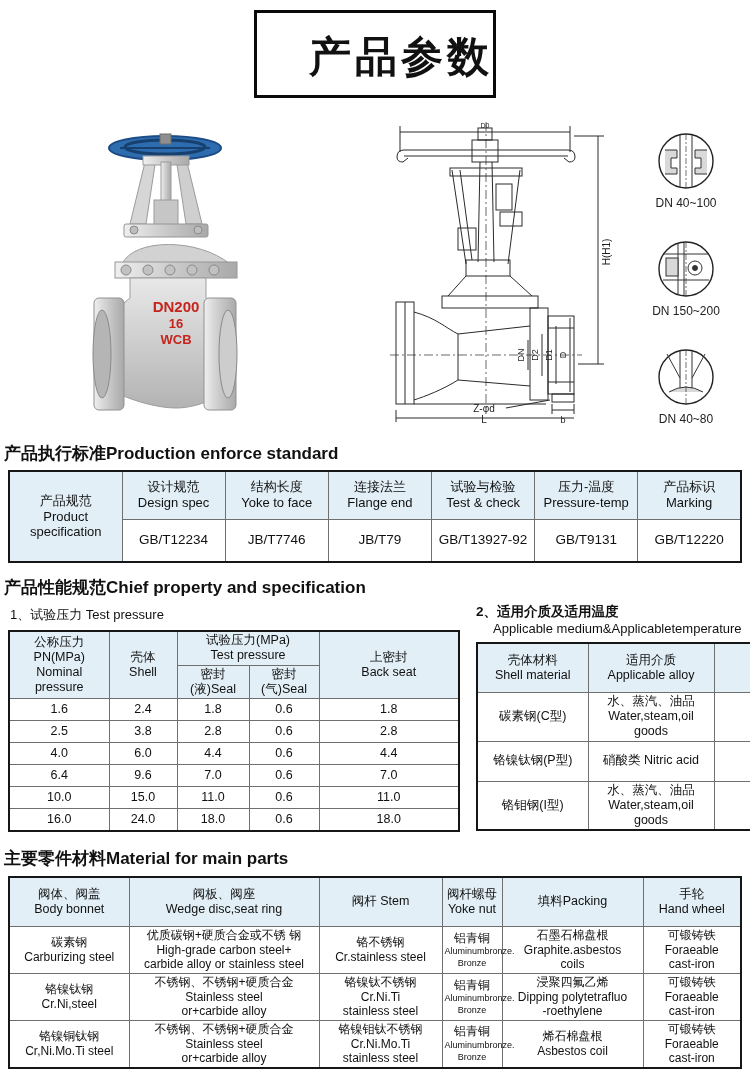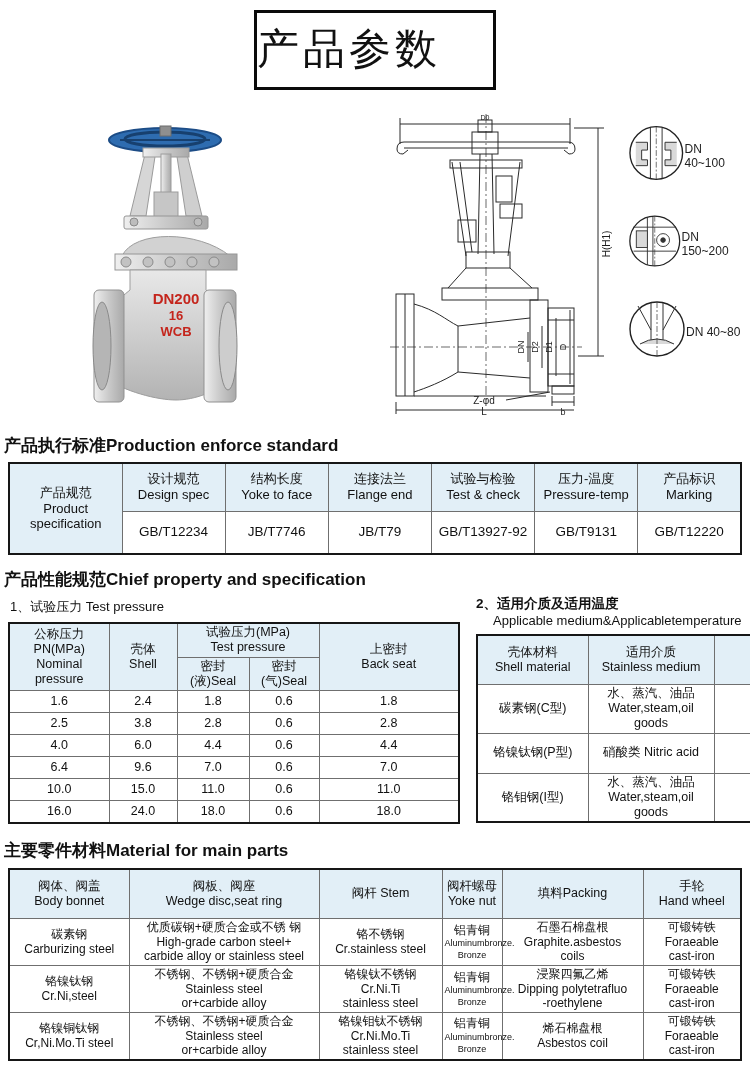--- a/index.html
+++ b/index.html
@@ -3,28 +3,28 @@
 <meta charset="utf-8">
 <style>
   * { box-sizing: border-box; margin: 0; padding: 0; }
   html,body { background:#fff; }
   body {
     width: 750px; height: 1080px; position: relative; overflow: hidden;
     font-family: "Liberation Sans", "DejaVu Sans", sans-serif; color: #111;
   }
   .title-box {
     width: 242px; margin: 10px auto 0; border: 3px solid #0a0a0a;
-    text-align: left; font-size: 42px; font-weight: normal; letter-spacing: 4px;
-    padding: 8px 0 10px;
+    text-align: right; font-size: 42px; font-weight: bold; letter-spacing: 4px;
+    padding: 16px 0 10px;
   }
   .figures { position: relative; height: 318px; margin-top: 12px; }
   .photo-svg   { position: absolute; left: 58px;  top: 2px; }
   .drawing-svg { position: absolute; left: 366px; top: 2px; }
   .details { position: absolute; left: 628px; top: 22px; width: 116px; }
-  .detail-item { display: flex; flex-direction: row; align-items: center; margin-bottom: 30px; }
+  .detail-item { display: flex; flex-direction: column; align-items: center; margin-bottom: 30px; }
   .detail-item .lbl { font-size: 12px; margin-top: 6px; color:#222; }
 
   .sec-heading { font-size: 17px; font-weight: bold; margin-left: 4px; }
   .h1m { margin-top: 14px; margin-bottom: 5px; }
   .h2m { margin-top: 13px; margin-bottom: 2px; }
   .h3m { margin-top: 15px; margin-bottom: 6px; }
 
   table { border-collapse: collapse; table-layout: fixed; }
   .tbl { border: 2px solid #161616; }
   .tbl th, .tbl td {
@@ -367,21 +367,21 @@
       <colgroup>
           <col style="width:111px">
           <col style="width:126px">
           <col>
         </colgroup>
       <tbody>
           <tr>
         <th>壳体材料
 Shell material</th>
         <th>适用介质
-Stainless medium</th>
+Applicable alloy</th>
         <th>适用温度℃
 Applicable
 temperature</th>
       </tr>
       <tr class="r0">
         <td>碳素钢(C型)</td>
         <td>水、蒸汽、油品
 Water,steam,oil goods</td>
         <td>≤425</td>
       </tr>

